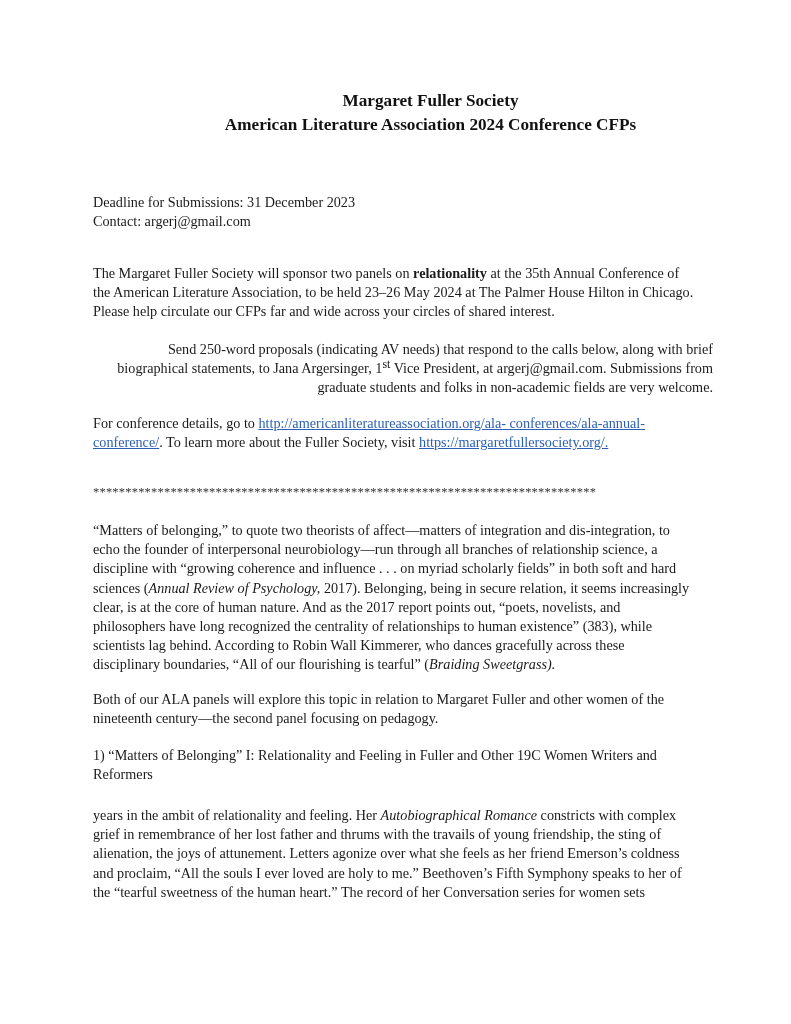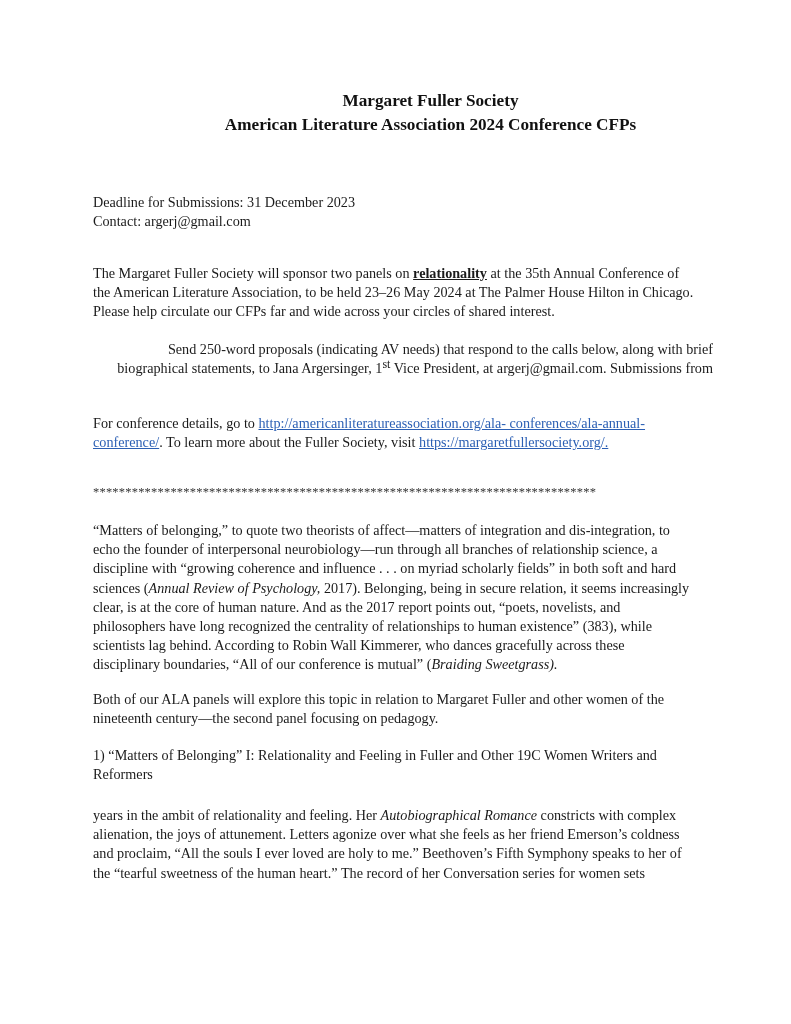--- a/index.html
+++ b/index.html
@@ -11,21 +11,21 @@
     font-size: 14.2px;
     line-height: 19.2px;
   }
   .title {
     position: absolute; left: 0; width: 791px; text-align: center;
     font-weight: bold; font-size: 17.2px; line-height: 22px; color: #111; margin-left: 35px;
   }
   .block { position: absolute; left: 93px; width: 620px; }
   .line { white-space: nowrap; display: block; }
   a.link { color: #2b5fb4; text-decoration: underline; }
-  b { font-weight: bold; text-decoration: underline; }
+  b { font-weight: bold; }
   i { font-style: italic; }
   sup { font-size: 12px; line-height: 0; vertical-align: 5px; }
 </style>
 </head>
 <body>
 
 <div class="page">
 
   <div class="title" style="top:90px;">Margaret Fuller Society</div>
   <div class="title" style="top:114px;">American Literature Association 2024 Conference CFPs</div>
@@ -37,50 +37,52 @@
 
   <div class="block" style="top:264px;">
     <span class="line"><span>The Margaret Fuller Society will sponsor two panels on </span><b>relationality</b><span> at the 35th Annual Conference of</span></span>
     <span class="line">the American Literature Association, to be held 23–26 May 2024 at The Palmer House Hilton in Chicago.</span>
     <span class="line">Please help circulate our CFPs far and wide across your circles of shared interest.</span>
   </div>
 
   <div class="block" style="top:340px;text-align:right;">
     <span class="line">Send 250-word proposals (indicating AV needs) that respond to the calls below, along with brief</span>
     <span class="line"><span>biographical statements, to Jana Argersinger, 1</span><sup>st</sup><span> Vice President, at argerj@gmail.com. Submissions from</span></span>
+    <span class="line">graduate students and folks in non-academic fields are very welcome.</span>
   </div>
 
   <div class="block" style="top:414px;">
     <span class="line"><span>For conference details, go to </span><a class="link">http://americanliteratureassociation.org/ala- conferences/ala-annual-</a></span>
     <span class="line"><a class="link">conference/</a><span>. To learn more about the Fuller Society, visit </span><a class="link">https://margaretfullersociety.org/.</a></span>
   </div>
 
   <div class="block" style="top:483px; font-size:12.5px; letter-spacing:0.2px; color:#333;">******************************************************************************</div>
 
   <div class="block" style="top:521px;">
     <span class="line">“Matters of belonging,” to quote two theorists of affect—matters of integration and dis-integration, to</span>
     <span class="line">echo the founder of interpersonal neurobiology—run through all branches of relationship science, a</span>
     <span class="line">discipline with “growing coherence and influence . . . on myriad scholarly fields” in both soft and hard</span>
     <span class="line"><span>sciences (</span><i>Annual Review of Psychology,</i><span> 2017). Belonging, being in secure relation, it seems increasingly</span></span>
     <span class="line">clear, is at the core of human nature. And as the 2017 report points out, “poets, novelists, and</span>
     <span class="line">philosophers have long recognized the centrality of relationships to human existence” (383), while</span>
     <span class="line">scientists lag behind. According to Robin Wall Kimmerer, who dances gracefully across these</span>
-    <span class="line"><span>disciplinary boundaries, “All of our conference is mutual” (</span><i>Braiding Sweetgrass).</i><span></span></span>
+    <span class="line"><span>disciplinary boundaries, “All of our flourishing is tearful” (</span><i>Braiding Sweetgrass).</i><span></span></span>
   </div>
 
   <div class="block" style="top:690px;">
     <span class="line">Both of our ALA panels will explore this topic in relation to Margaret Fuller and other women of the</span>
     <span class="line">nineteenth century—the second panel focusing on pedagogy.</span>
   </div>
 
   <div class="block" style="top:746px;">
     <span class="line">1) “Matters of Belonging” I: Relationality and Feeling in Fuller and Other 19C Women Writers and</span>
     <span class="line">Reformers</span>
   </div>
 
   <div class="block" style="top:806px;">
     <span class="line"><span>years in the ambit of relationality and feeling. Her </span><i>Autobiographical Romance</i><span> constricts with complex</span></span>
+    <span class="line">grief in remembrance of her lost father and thrums with the travails of young friendship, the sting of</span>
     <span class="line">alienation, the joys of attunement. Letters agonize over what she feels as her friend Emerson’s coldness</span>
     <span class="line">and proclaim, “All the souls I ever loved are holy to me.” Beethoven’s Fifth Symphony speaks to her of</span>
     <span class="line">the “tearful sweetness of the human heart.” The record of her Conversation series for women sets</span>
   </div>
 
 </div>
 
 </body></html>

